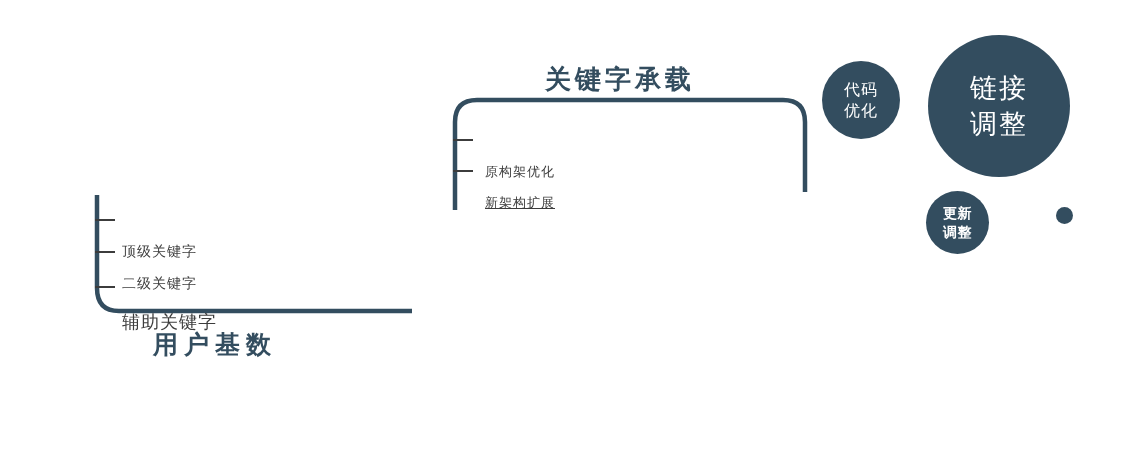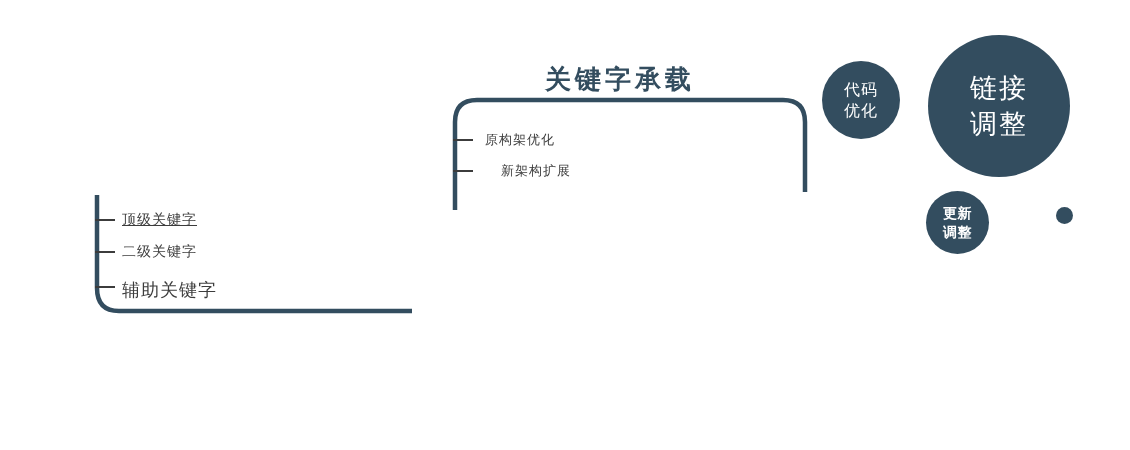--- a/index.html
+++ b/index.html
@@ -19,21 +19,21 @@
     white-space:pre-line;
     letter-spacing:2px; line-height:1.32;
   }
   .node.bold { font-weight:bold; }
   .edge-label {
     position:absolute; color:var(--accent);
     font-weight:600; white-space:nowrap;
   }
   .tick-label {
     position:absolute; color:var(--label);
-    white-space:nowrap; letter-spacing:1px;
+    white-space:nowrap; letter-spacing:1px;margin-top:32px;
   }
 </style>
 </head>
 <body>
 
 <div class="canvas">
 
   <svg class="connectors" width="1130" height="450" viewBox="0 0 1130 450">
     <path d="M 97 195 L 97 288 Q 97 311 119 311 L 412 311"></path>
     <path d="M 455 210 L 455 122 Q 455 100 477 100 L 783 100 Q 805 100 805 122 L 805 192"></path>
@@ -52,24 +52,25 @@
 
   <div class="node" style="left:928px; top:35px; width:142px; height:142px; font-size:27px;">链接
 调整</div>
 
   <div class="node bold" style="left:926px; top:191px; width:63px; height:63px; font-size:14px; letter-spacing:0.5px;">更新
 调整</div>
 
   <div class="node" style="left:1056px; top:207px; width:17px; height:17px;"></div>
 
 
+  <div class="edge-label" style="left:153px; top:328px; font-size:25px; letter-spacing:6px;">用户基数</div>
 
   <div class="edge-label" style="left:528px; top:62px; font-size:26px; letter-spacing:4px;margin-left:17px;">关键字承载</div>
 
 
-  <div class="tick-label" style="left:122px; top:211px; font-size:14px;text-decoration:underline;">顶级关键字</div>
+  <div class="tick-label" style="left:122px; top:211px; font-size:14px;">顶级关键字</div>
   <div class="tick-label" style="left:122px; top:243px; font-size:14px;">二级关键字</div>
   <div class="tick-label" style="left:122px; top:278px; font-size:18px;">辅助关键字</div>
 
   <div class="tick-label" style="left:485px; top:131px; font-size:13px;">原构架优化</div>
-  <div class="tick-label" style="left:501px; top:162px; font-size:13px;">新架构扩展</div>
+  <div class="tick-label" style="left:485px; top:162px; font-size:13px;text-decoration:underline;">新架构扩展</div>
 
 </div>
 
 </body></html>

